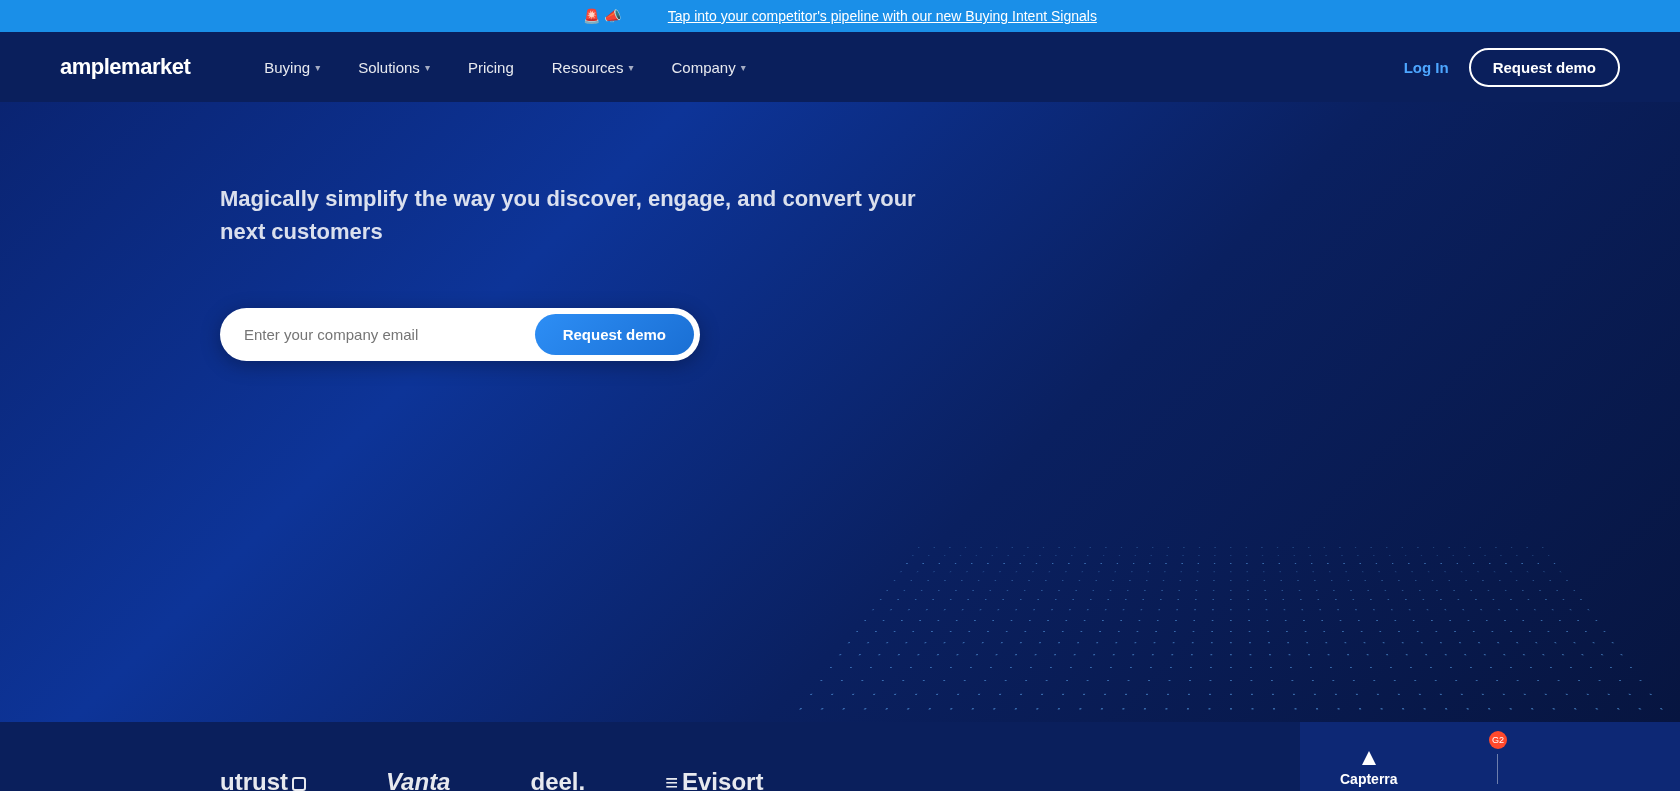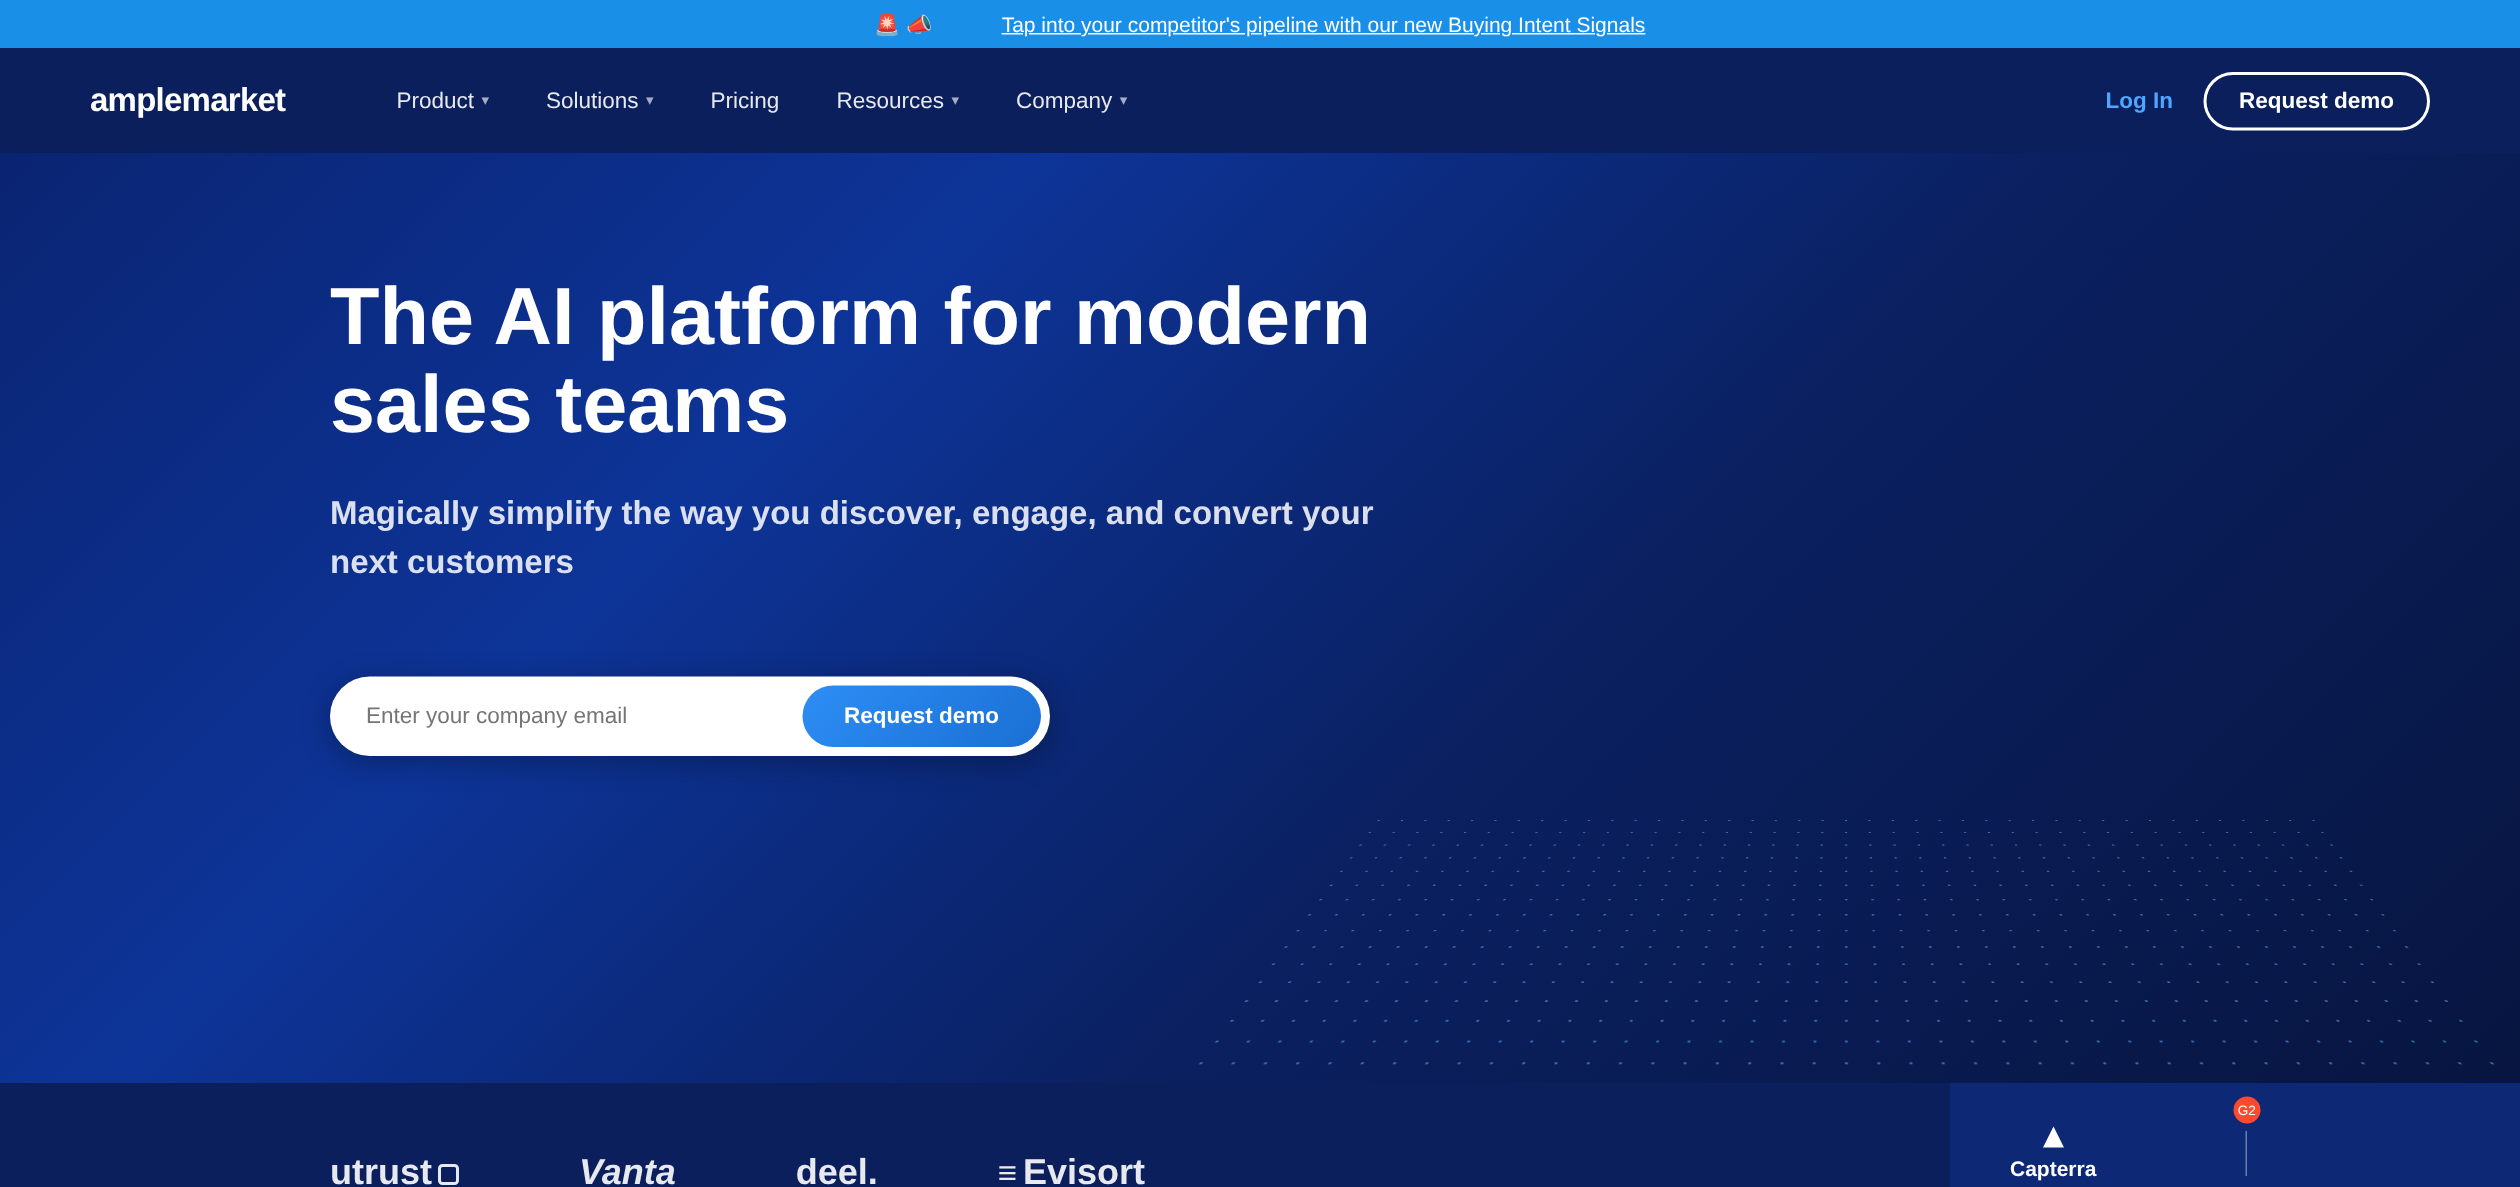--- a/index.html
+++ b/index.html
@@ -249,21 +249,21 @@
 <div class="top-banner">
   <span>🚨</span>
   <span>📣</span>
   <a href="#">Tap into your competitor's pipeline with our new Buying Intent Signals</a>
 </div>
 
 <nav>
   <div class="logo">amplemarket</div>
   <div class="nav-links">
     <div class="nav-item">
-      <span>Product</span>
+      <span>Buying</span>
       <span class="chevron">▾</span>
     </div>
     <div class="nav-item">
       <span>Solutions</span>
       <span class="chevron">▾</span>
     </div>
     <div class="nav-item">
       <span>Pricing</span>
     </div>
     <div class="nav-item">
@@ -276,21 +276,20 @@
     </div>
   </div>
   <div class="nav-actions">
     <div class="login-btn">Log In</div>
     <div class="request-demo-nav">Request demo</div>
   </div>
 </nav>
 
 <div class="hero">
   <div class="hero-content">
-    <h1 class="hero-title">The AI platform for modern sales teams</h1>
     <p class="hero-subtitle">Magically simplify the way you discover, engage, and convert your next customers</p>
     <div class="email-form">
       <input class="email-input" type="email" placeholder="Enter your company email" style="">
       <button class="request-demo-btn">Request demo</button>
     </div>
   </div>
 </div>
 
 <div style="display:flex;">
   <div class="logos-section" style="flex:1;">

